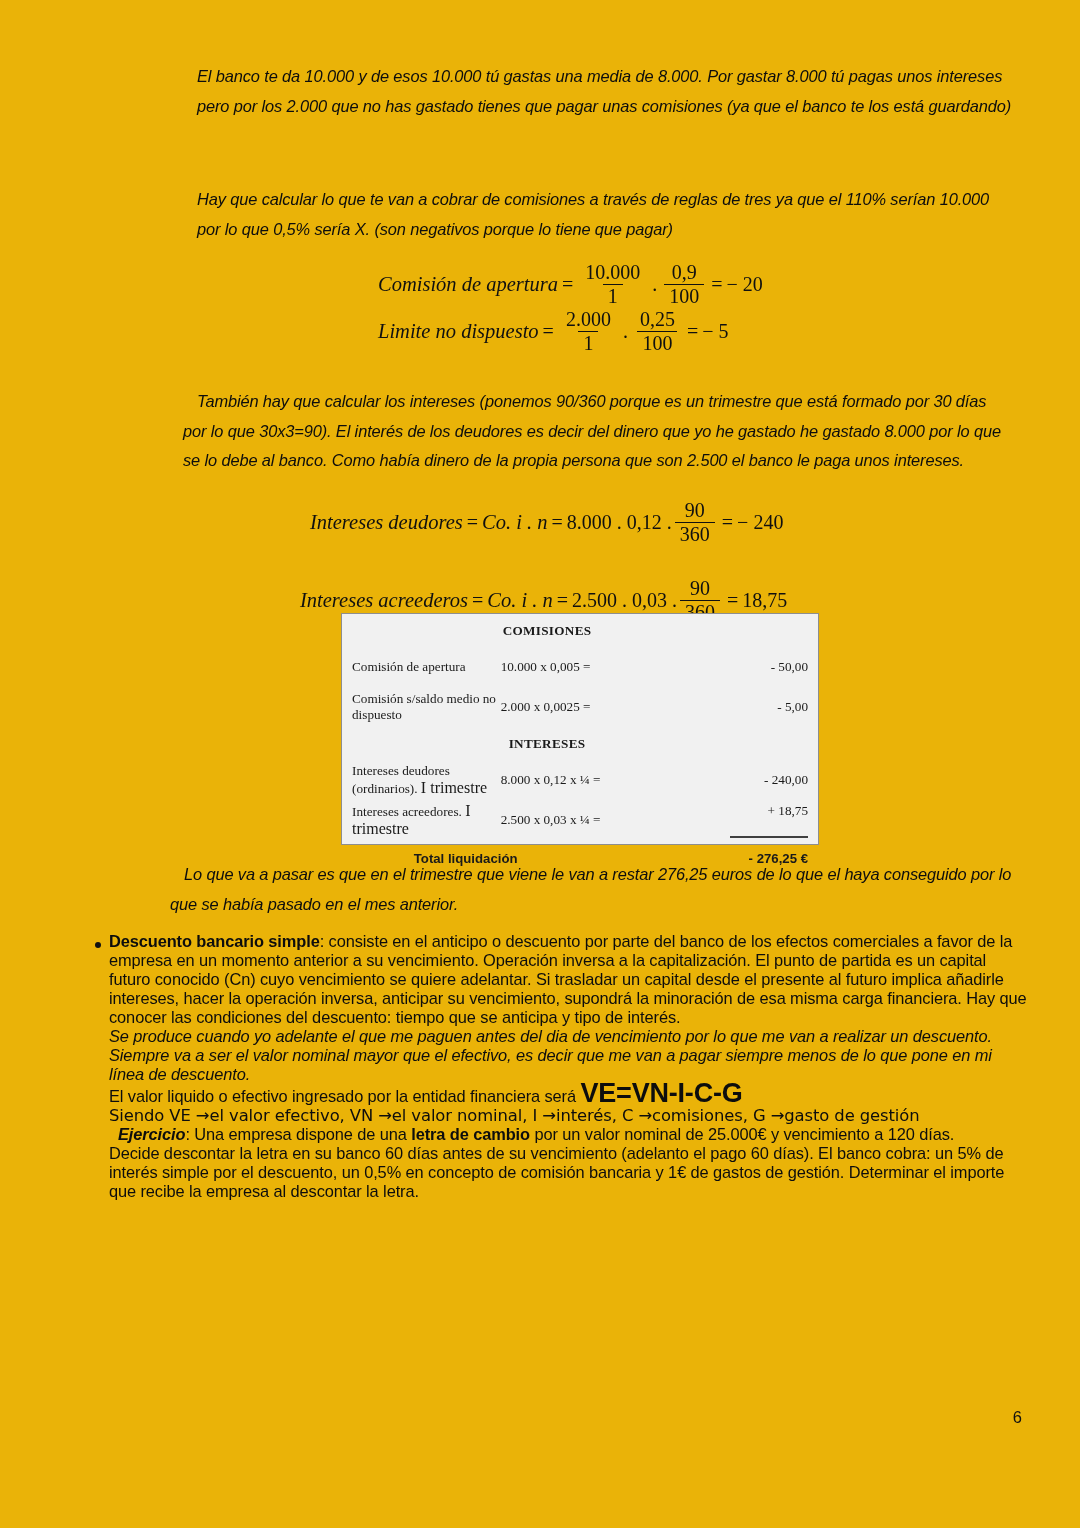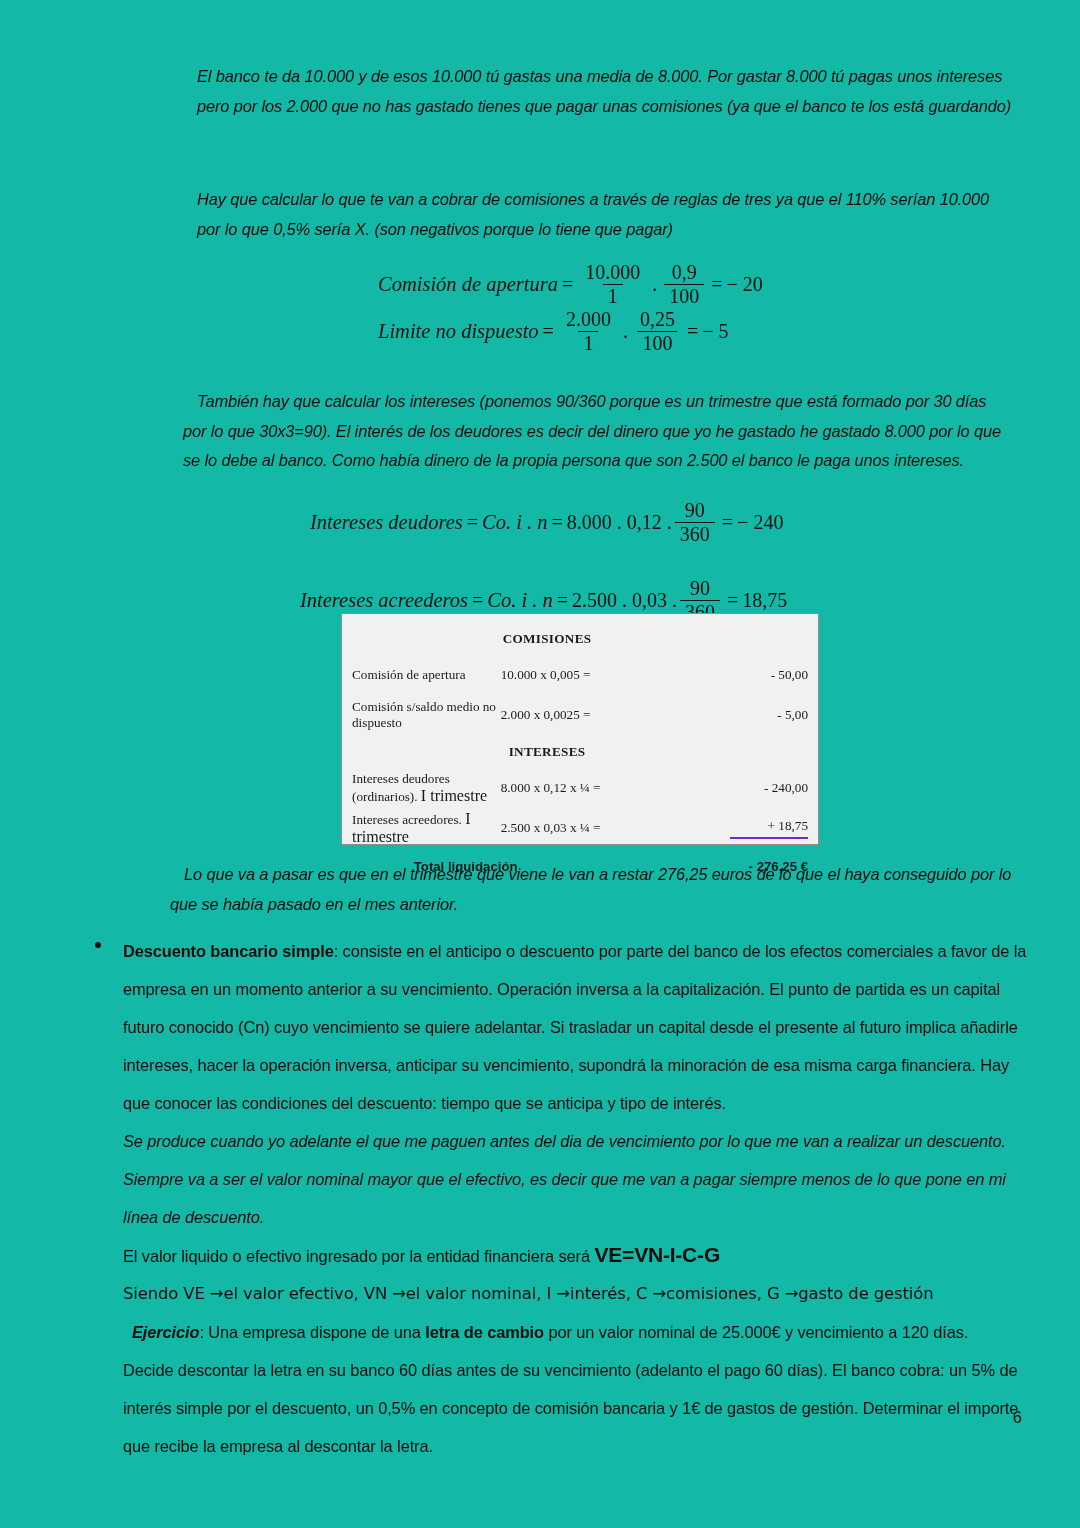--- a/index.html
+++ b/index.html
@@ -12,21 +12,21 @@
     height: 1528px;
     position: relative;
     font-family: "Liberation Sans", sans-serif;
     color: #0d0d0d;
     overflow: hidden;
   }
 
   .page {
     position: absolute;
     inset: 0;
-    background: #14b8a6;
+    background: #eab308;
   }
 
   
   .para {
     position: absolute;
     font-size: 16.4px;
     line-height: 29.5px;
     text-align: left;
     letter-spacing: -0.12px;
   }
@@ -76,21 +76,20 @@
     height: 232px;
     background: #f1f1f1;
     border: 1.6px solid #8e8e8e;
     box-sizing: border-box;
     font-family: "Liberation Serif", serif;
   }
   .tbl {
     width: 100%;
     border-collapse: collapse;
     table-layout: fixed;
-    margin-top: 8px;
   }
   .tbl td {
     padding: 0;
     vertical-align: middle;
     font-size: 13.2px;
     color: #1a1a1a;
   }
   .c-desc  { width: 248px; padding-left: 10px !important; }
   .c-calc  { width: 140px; text-align: left; }
   .c-val   { width: 90px;  text-align: right; padding-right: 10px !important; }
@@ -119,22 +118,22 @@
     color: #101010;
   }
   .tot-val {
     color: #e03c31;
     font-weight: bold;
     font-family: "Liberation Sans", sans-serif;
     font-size: 14.6px;
   }
   .underlined {
     display: inline-block;
-    border-bottom: 2px solid #6d28d9;
-    padding-bottom: 3px;
+    border-bottom: 2px solid #404040;
+    padding-bottom: 17px;
     min-width: 78px;
     text-align: right;
   }
   .tri { font-size: 16px; }
 
   
   .bulletwrap {
     position: absolute;
     left: 90px;
     top: 932px;
@@ -143,30 +142,30 @@
   .bullet-dot {
     position: absolute;
     left: 5px;
     top: 10px;
     width: 6px;
     height: 6px;
     border-radius: 50%;
     background: #111;
   }
   .bullet-body {
-    margin-left: 33px;
+    margin-left: 19px;
     font-size: 16.4px;
-    line-height: 38px;
+    line-height: 19px;
     letter-spacing: -0.1px;
   }
   .bullet-body p { margin: 0; }
 
   .bigformula {
     font-weight: bold;
-    font-size: 21px;
+    font-size: 27px;
     letter-spacing: -0.2px;
   }
   .arrow { font-family: "DejaVu Sans", sans-serif; font-style: normal; }
 
   
   .pageno {
     position: absolute;
     right: 58px;
     top: 1408px;
     font-size: 16.5px;

